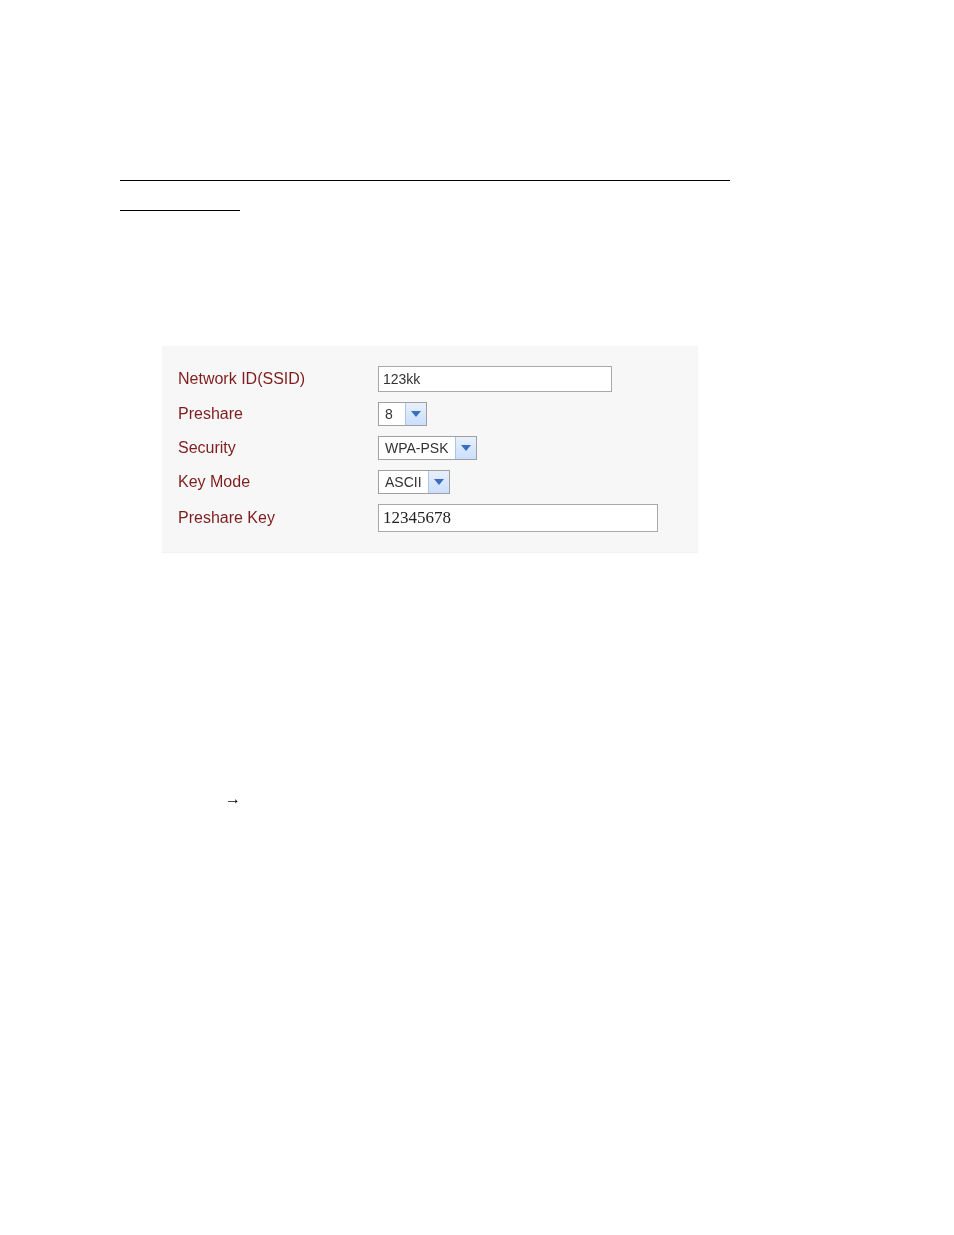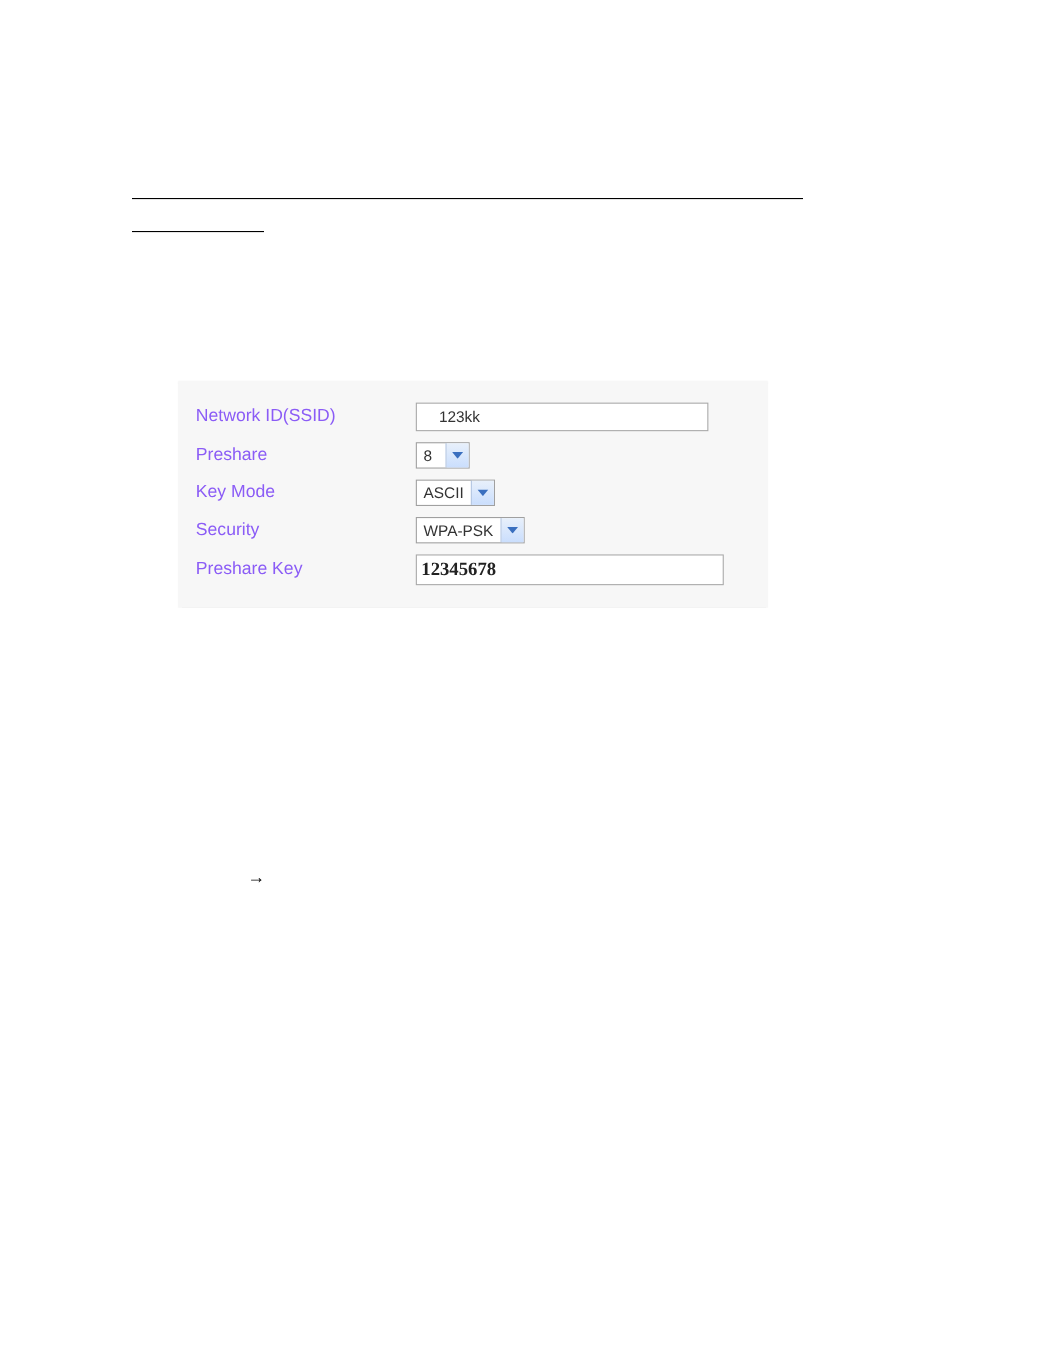--- a/index.html
+++ b/index.html
@@ -40,42 +40,42 @@
     padding-bottom: 16px;
     box-shadow: 0 1px 1px rgba(0,0,0,0.05);
   }
   .row {
     display: flex;
     align-items: center;
     margin-bottom: 10px;
   }
   .label {
     width: 200px;
-    color: #8b5cf6;
+    color: #7f1d1d;
     font-size: 16px;
   }
   .text-input {
     border: 1px solid #a9a9a9;
     background: #ffffff;
     font-family: Arial, Helvetica, sans-serif;
     font-size: 14px;
-    padding: 2px 20px;
+    padding: 2px 4px;
     height: 20px;
     width: 224px;
     color: #333;
   }
   .preshare-input {
     border: 1px solid #a9a9a9;
     background: #ffffff;
     font-family: "Times New Roman", serif;
     font-size: 17px;
     padding: 2px 4px;
     height: 22px;
     width: 270px;
-    font-weight: 700;
+    font-weight: 400;
     color: #222;
   }
   .select-wrap {
     display: inline-flex;
     align-items: stretch;
     border: 1px solid #a0a0a0;
     background: #ffffff;
     height: 22px;
   }
   .select-value {
@@ -125,35 +125,35 @@
       <div class="select-value" style="min-width:14px;">8</div>
       <div class="select-btn">
         <svg width="10" height="6">
             <path d="M0 0 L10 0 L5 6 Z" fill="#3a6fbf"></path>
           </svg>
       </div>
     </div>
   </div>
 
   <div class="row">
-    <div class="label">Key Mode</div>
+    <div class="label">Security</div>
     <div class="select-wrap">
-      <div class="select-value">ASCII</div>
+      <div class="select-value">WPA-PSK</div>
       <div class="select-btn">
         <svg width="10" height="6">
             <path d="M0 0 L10 0 L5 6 Z" fill="#3a6fbf"></path>
           </svg>
       </div>
     </div>
   </div>
 
   <div class="row">
-    <div class="label">Security</div>
+    <div class="label">Key Mode</div>
     <div class="select-wrap">
-      <div class="select-value">WPA-PSK</div>
+      <div class="select-value">ASCII</div>
       <div class="select-btn">
         <svg width="10" height="6">
             <path d="M0 0 L10 0 L5 6 Z" fill="#3a6fbf"></path>
           </svg>
       </div>
     </div>
   </div>
 
   <div class="row" style="margin-bottom:4px;">
     <div class="label">Preshare Key</div>

